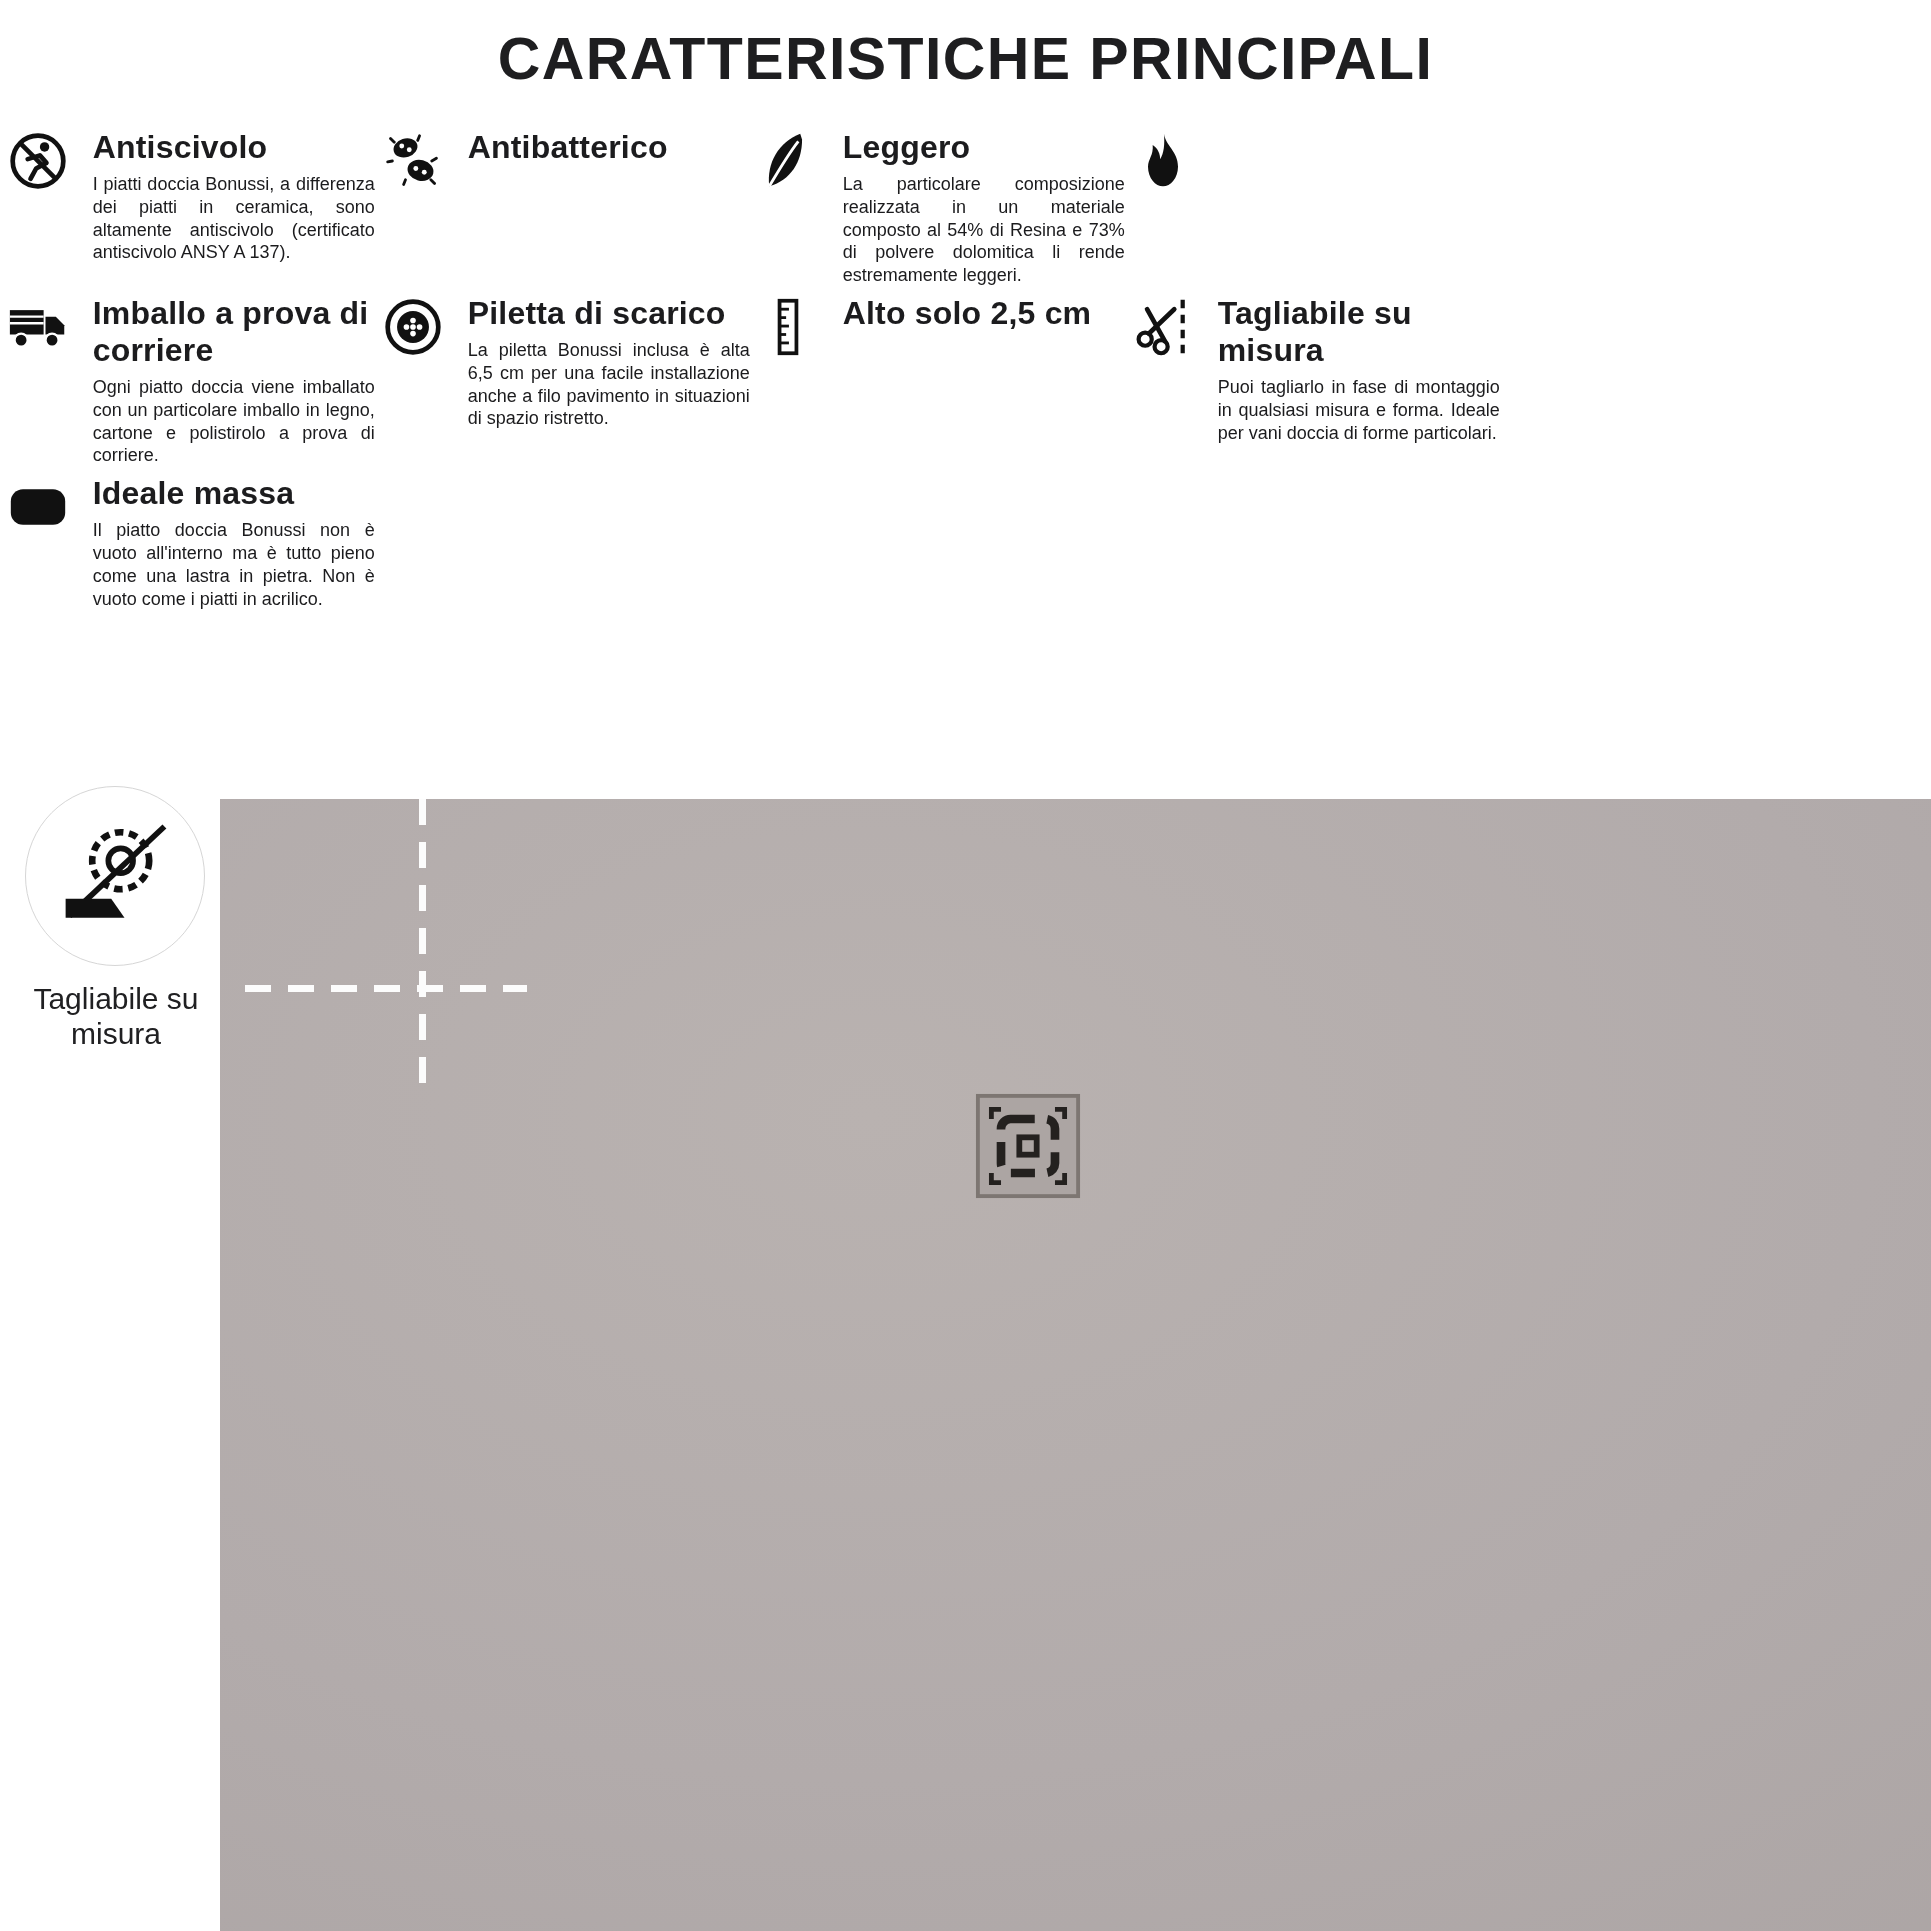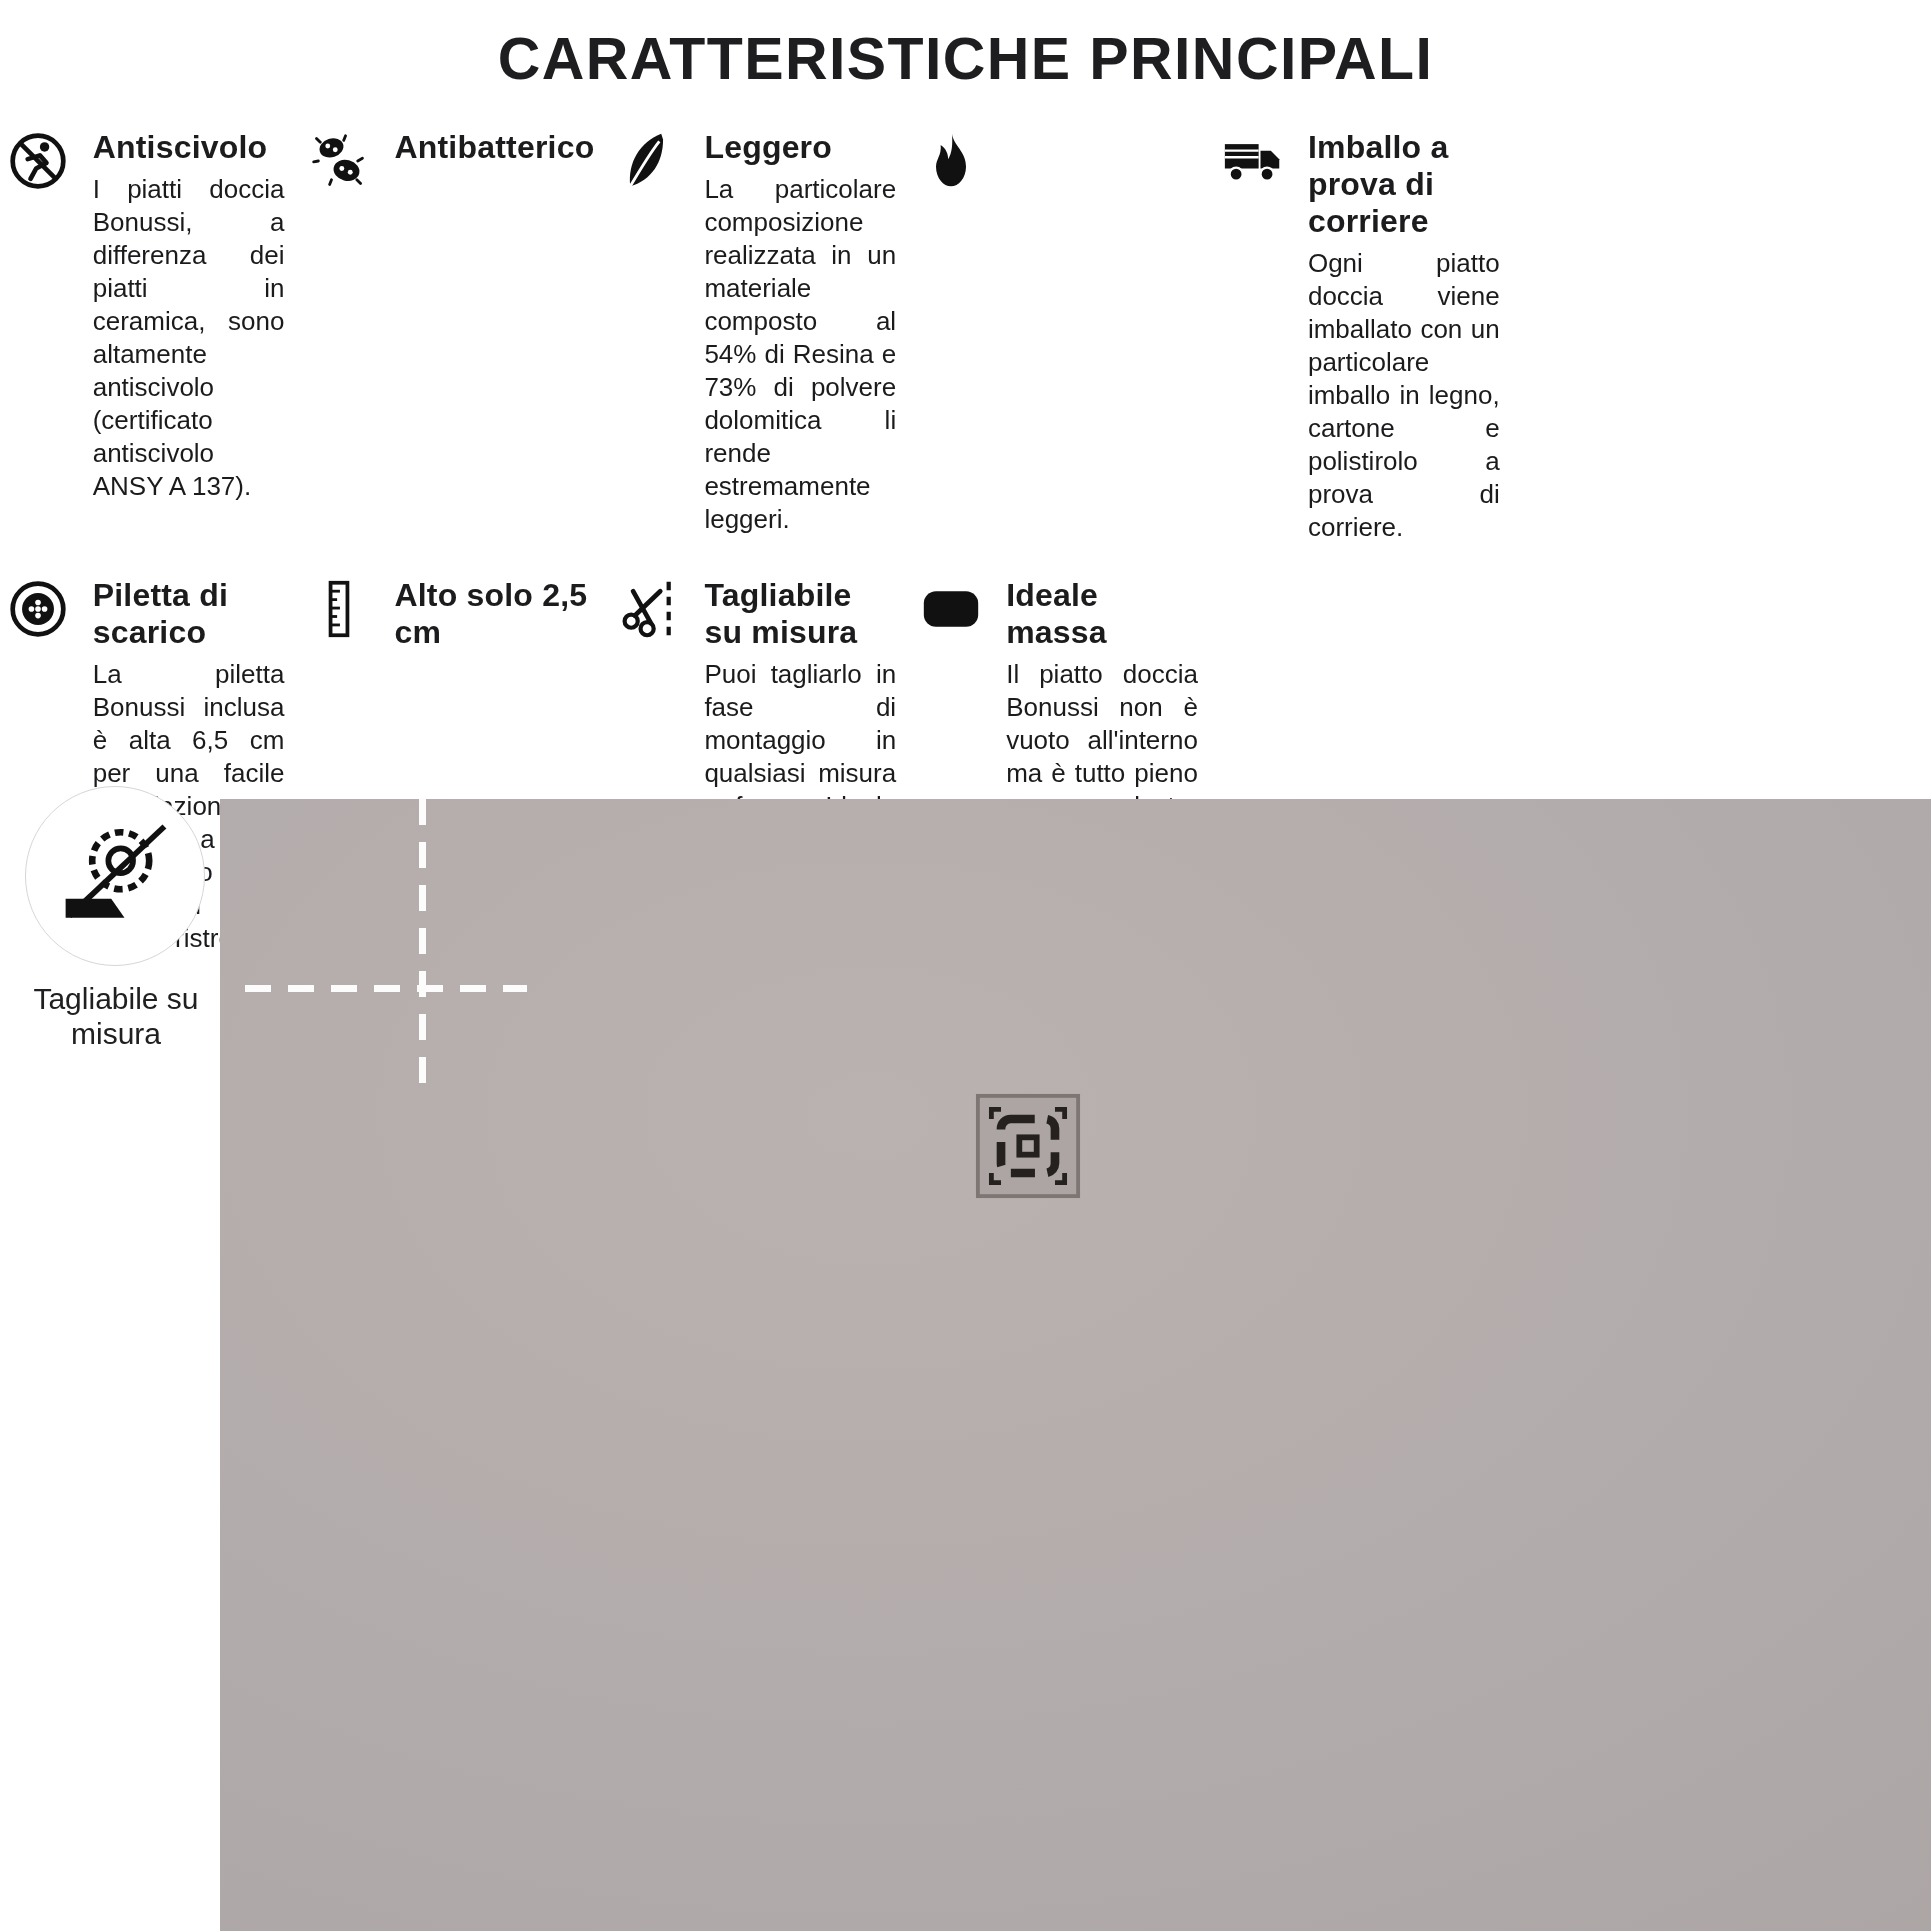--- a/index.html
+++ b/index.html
@@ -20,30 +20,31 @@
     letter-spacing: 1.4px;
     padding-top: 25px;
     color: #1e1e20;
   }
 
   .features {
     position: absolute;
     left: 7.7px; top: 129px;
     width: 1492px;
     display: grid;
-    grid-template-columns: 1fr 1fr 1fr 1fr 1fr;
+    grid-template-columns: 1fr 1fr 1fr 1fr;
     column-gap: 25px;
     row-gap: 33px;
+    gap: 8px;
   }
   .feature { display: flex; align-items: flex-start; }
   .f-icon { flex: 0 0 85px; width: 85px; padding-top: 1.9px; }
   .f-icon svg { width: 60px; height: 60px; display: block; }
   .f-text { flex: 1; }
   .f-title { font-size: 32px; font-weight: bold; margin: 0 0 6.8px 0; letter-spacing: 0.2px; }
-  .f-body { font-size: 26px; line-height: 1.27; margin: 0; text-align: justify; color: #1b1b1d; }
+  .f-body { font-size: 18px; line-height: 1.27; margin: 0; text-align: justify; color: #1b1b1d; }
 
   .bottom { position: absolute; left: 0; top: 799px; width: 1931px; height: 1132px; }
 
   .photo {
     position: absolute; left: 220px; top: 0;
     width: 1711px; height: 1132px;
     background: radial-gradient(130% 130% at 38% 28%, #b9b2b0 0%, #b2abab 45%, #a8a1a0 100%);
   }
 
   .cut-line-v {

